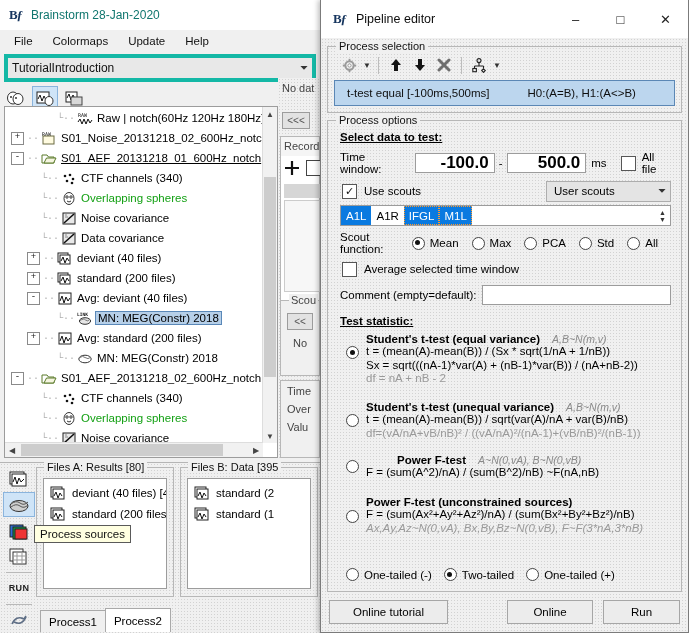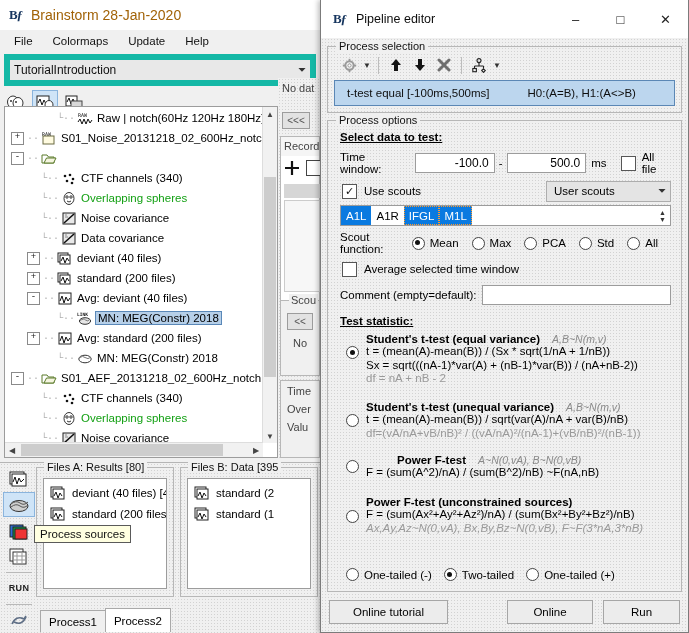--- a/index.html
+++ b/index.html
@@ -10,25 +10,25 @@
     background:#ffffff;
     color:#000;
     -webkit-font-smoothing:none;
   }
   .app{position:relative;width:689px;height:633px;}
 
   
   .bst-window{position:absolute;left:0;top:0;width:320px;height:633px;background:#f0f0f0;border-right:1px solid #9a9a9a;}
   .bst-title{height:30px;display:flex;align-items:center;gap:7px;padding-left:7px;background:#ffffff;}
   .bst-logo{width:17px;height:17px;color:#16355e;font-weight:bold;font-size:13px;font-family:"Liberation Serif",serif;display:flex;align-items:center;justify-content:center;letter-spacing:-1px;}
-  .bst-title-text{font-size:14px;color:#a16207;}
+  .bst-title-text{font-size:12px;color:#0f766e;}
   .menubar{height:22px;display:flex;align-items:center;gap:4px;padding-left:6px;background:#f0f0f0;}
   .menu-item{padding:2px 8px;font-size:11.5px;color:#111;cursor:default;}
 
-  .proto-combo{margin:2px 4px 0 4px;height:20px;border:6px solid #14b8a6;background:#e8e8e8;display:flex;align-items:center;padding:0 4px;position:relative;}
+  .proto-combo{margin:2px 4px 0 4px;height:20px;border:4px solid #14b8a6;background:#e8e8e8;display:flex;align-items:center;padding:0 4px;position:relative;}
   .proto-combo .txt{font-size:12px;color:#111;}
   .proto-combo .chev{margin-left:auto;font-size:10px;color:#333;}
 
   .tree-toolbar{margin:3px 4px 2px 4px;height:26px;display:flex;align-items:center;gap:4px;position:relative;}
   .tb-ico{width:24px;height:22px;display:flex;align-items:center;justify-content:center;}
   .tb-ico.sel{background:#cfe4f7;border:1px solid #8ab4dd;}
   .tb-search{margin-left:auto;margin-right:6px;}
 
   .tree-box{position:absolute;left:4px;top:106px;width:272px;height:350px;background:#fff;border:1px solid #9c9c9c;overflow:hidden;}
   .tree-inner{position:absolute;left:0;top:0;right:14px;bottom:14px;overflow:hidden;padding-top:1px;}
@@ -92,21 +92,21 @@
   .ptb{width:22px;height:22px;display:flex;align-items:center;justify-content:center;}
   .ptb-caret{font-size:8px;color:#333;width:10px;display:flex;align-items:center;justify-content:center;}
   .ptb-sep{width:1px;height:17px;background:#bdbdbd;margin:0 4px;}
 
   .proc-sel-item{position:absolute;left:6px;right:6px;top:33px;height:24px;background:#bcd6ee;border:1px solid #5b87b5;display:flex;align-items:center;font-size:11.5px;color:#0f0f0f;}
   .proc-sel-item .a{margin-left:12px;}
   .proc-sel-item .b{margin-left:38px;}
 
   .sect-head{font-size:11.5px;font-weight:bold;text-decoration:underline;color:#000;}
   .lab{font-size:11.5px;color:#000;}
-  .tfield{border:1px solid #9c9c9c;background:#fff;height:18px;display:flex;align-items:center;justify-content:flex-end;padding-right:5px;font-size:12px;color:#000;}
+  .tfield{border:1px solid #9c9c9c;background:#fff;height:18px;display:flex;align-items:center;justify-content:flex-end;padding-right:5px;font-size:17px;color:#000;font-weight:bold;}
   .tfield.empty{justify-content:flex-start;padding-left:4px;}
 
   .cbox{width:13px;height:13px;border:1px solid #565656;background:#fff;display:flex;align-items:center;justify-content:center;flex:none;}
   .cbox .tick{font-size:11px;line-height:11px;color:#111;}
   .radio{width:13px;height:13px;border:1.5px solid #444;border-radius:50%;background:#fff;flex:none;position:relative;box-sizing:border-box;}
   .radio.on::after{content:"";position:absolute;left:2.5px;top:2.5px;width:5px;height:5px;border-radius:50%;background:#111;}
 
   .sel-combo{border:1px solid #adadad;background:#e4e4e4;height:19px;display:flex;align-items:center;padding:0 4px 0 7px;font-size:11.5px;}
   .sel-combo .chev{margin-left:auto;font-size:10px;color:#333;}
 
@@ -212,20 +212,21 @@
           </div>
           <div class="tnode ul" style="padding-left: 6px;">
             <span class="exp">-</span>
             <span class="dashes">··</span>
             <span class="ico">
               <svg width="16" height="15" viewBox="0 0 16 15">
                 <path d="M1 12 V4 h5 l1.5 2 H13 v6 Z" fill="#fff" stroke="#5a7a2a"></path>
                 <path d="M3 12 l2.5 -5 H15 l-2.5 5 Z" fill="#f5f5e0" stroke="#5a7a2a"></path>
               </svg>
             </span>
+            <span class="lbl">S01_AEF_20131218_01_600Hz_notch</span>
           </div>
           <div class="tnode" style="padding-left: 22px;">
             <span class="expspace"></span>
             <span class="dashes">└··</span>
             <span class="ico">
               <svg width="16" height="15" viewBox="0 0 16 15">
                 <circle cx="4" cy="5" r="1.3" fill="#111"></circle>
                 <circle cx="9" cy="4" r="1.3" fill="#111"></circle>
                 <circle cx="12" cy="8" r="1.3" fill="#111"></circle>
                 <circle cx="6" cy="10" r="1.3" fill="#111"></circle>

